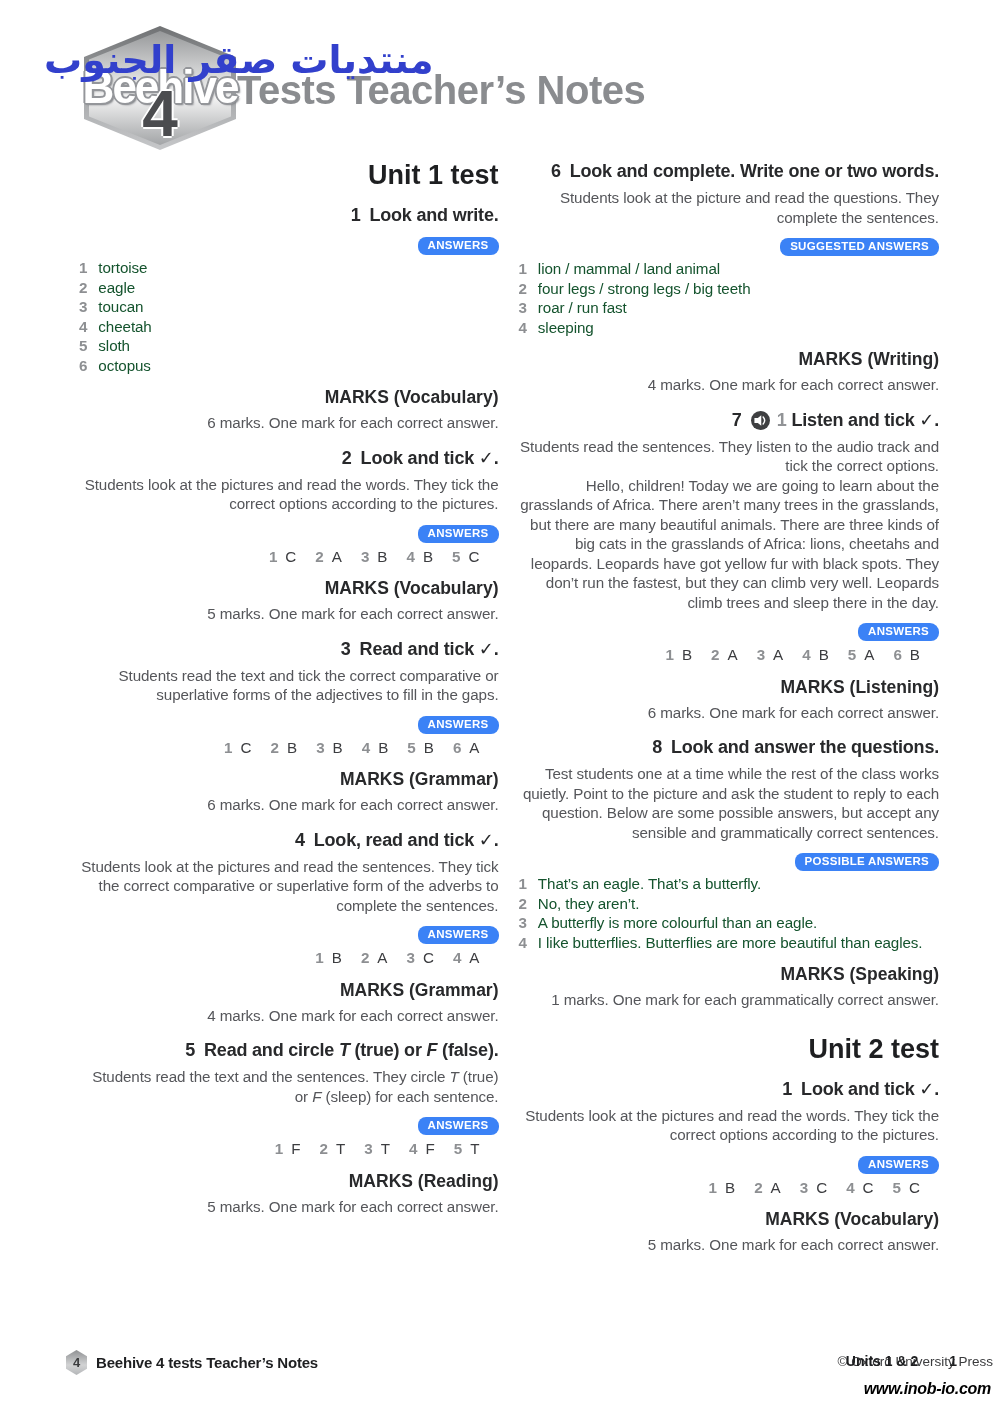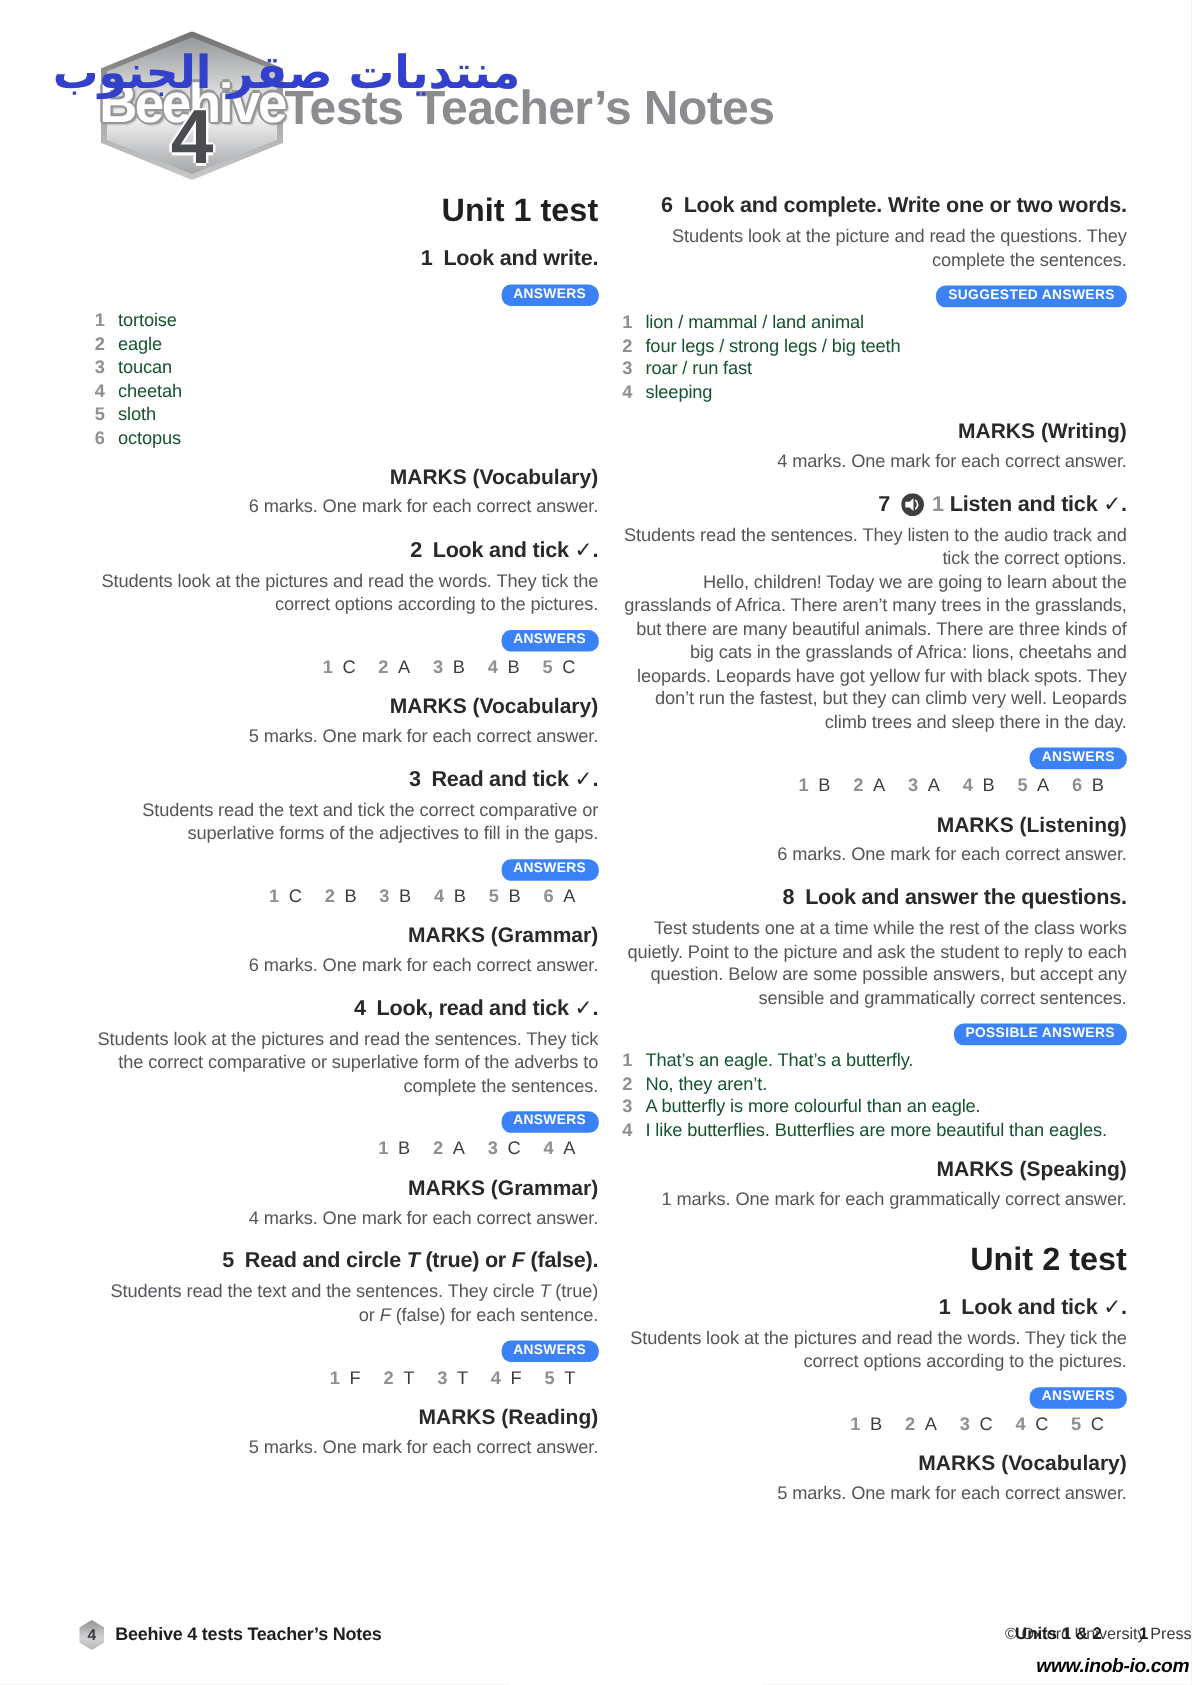--- a/index.html
+++ b/index.html
@@ -150,21 +150,21 @@
         <p class="body"><span>Students read the text and tick the correct comparative or superlative forms of the adjectives to fill in the gaps.</span></p>
         <div class="answers"><span class="badge">ANSWERS</span><div class="ans-inline"><span class="ans-pair"><span class="ans-n">1</span><span class="ans-v">C</span></span><span class="ans-pair"><span class="ans-n">2</span><span class="ans-v">B</span></span><span class="ans-pair"><span class="ans-n">3</span><span class="ans-v">B</span></span><span class="ans-pair"><span class="ans-n">4</span><span class="ans-v">B</span></span><span class="ans-pair"><span class="ans-n">5</span><span class="ans-v">B</span></span><span class="ans-pair"><span class="ans-n">6</span><span class="ans-v">A</span></span></div></div>
         <h4 class="marks-title">MARKS (Grammar)</h4>
         <p class="body">6 marks. One mark for each correct answer.</p>
         <h3 class="ex-heading"><span class="ex-num">4</span><span class="ex-title"><span>Look, read and tick ✓.</span></span></h3>
         <p class="body"><span>Students look at the pictures and read the sentences. They tick the correct comparative or superlative form of the adverbs to complete the sentences.</span></p>
         <div class="answers"><span class="badge">ANSWERS</span><div class="ans-inline"><span class="ans-pair"><span class="ans-n">1</span><span class="ans-v">B</span></span><span class="ans-pair"><span class="ans-n">2</span><span class="ans-v">A</span></span><span class="ans-pair"><span class="ans-n">3</span><span class="ans-v">C</span></span><span class="ans-pair"><span class="ans-n">4</span><span class="ans-v">A</span></span></div></div>
         <h4 class="marks-title">MARKS (Grammar)</h4>
         <p class="body">4 marks. One mark for each correct answer.</p>
         <h3 class="ex-heading"><span class="ex-num">5</span><span class="ex-title"><span>Read and circle </span><span class="it">T</span><span> (true) or </span><span class="it">F</span><span> (false).</span></span></h3>
-        <p class="body"><span>Students read the text and the sentences. They circle </span><span class="it">T</span><span> (true) or </span><span class="it">F</span><span> (false) for each sentence.</span></p>
+        <p class="body"><span>Students read the text and the sentences. They circle </span><span class="it">T</span><span> (true) or </span><span class="it">F</span><span> (sleep) for each sentence.</span></p>
         <div class="answers"><span class="badge">ANSWERS</span><div class="ans-inline"><span class="ans-pair"><span class="ans-n">1</span><span class="ans-v">F</span></span><span class="ans-pair"><span class="ans-n">2</span><span class="ans-v">T</span></span><span class="ans-pair"><span class="ans-n">3</span><span class="ans-v">T</span></span><span class="ans-pair"><span class="ans-n">4</span><span class="ans-v">F</span></span><span class="ans-pair"><span class="ans-n">5</span><span class="ans-v">T</span></span></div></div>
         <h4 class="marks-title">MARKS (Reading)</h4>
         <p class="body">5 marks. One mark for each correct answer.</p>
       </section>
     <section class="col col-right" id="col-right">
         <h3 class="ex-heading"><span class="ex-num">6</span><span class="ex-title"><span>Look and complete. Write one or two words.</span></span></h3>
         <p class="body"><span>Students look at the picture and read the questions. They complete the sentences.</span></p>
         <div class="answers"><span class="badge">SUGGESTED ANSWERS</span><div class="ans-rows">
             <div class="ans-row">
               <span class="ans-n">1</span>

